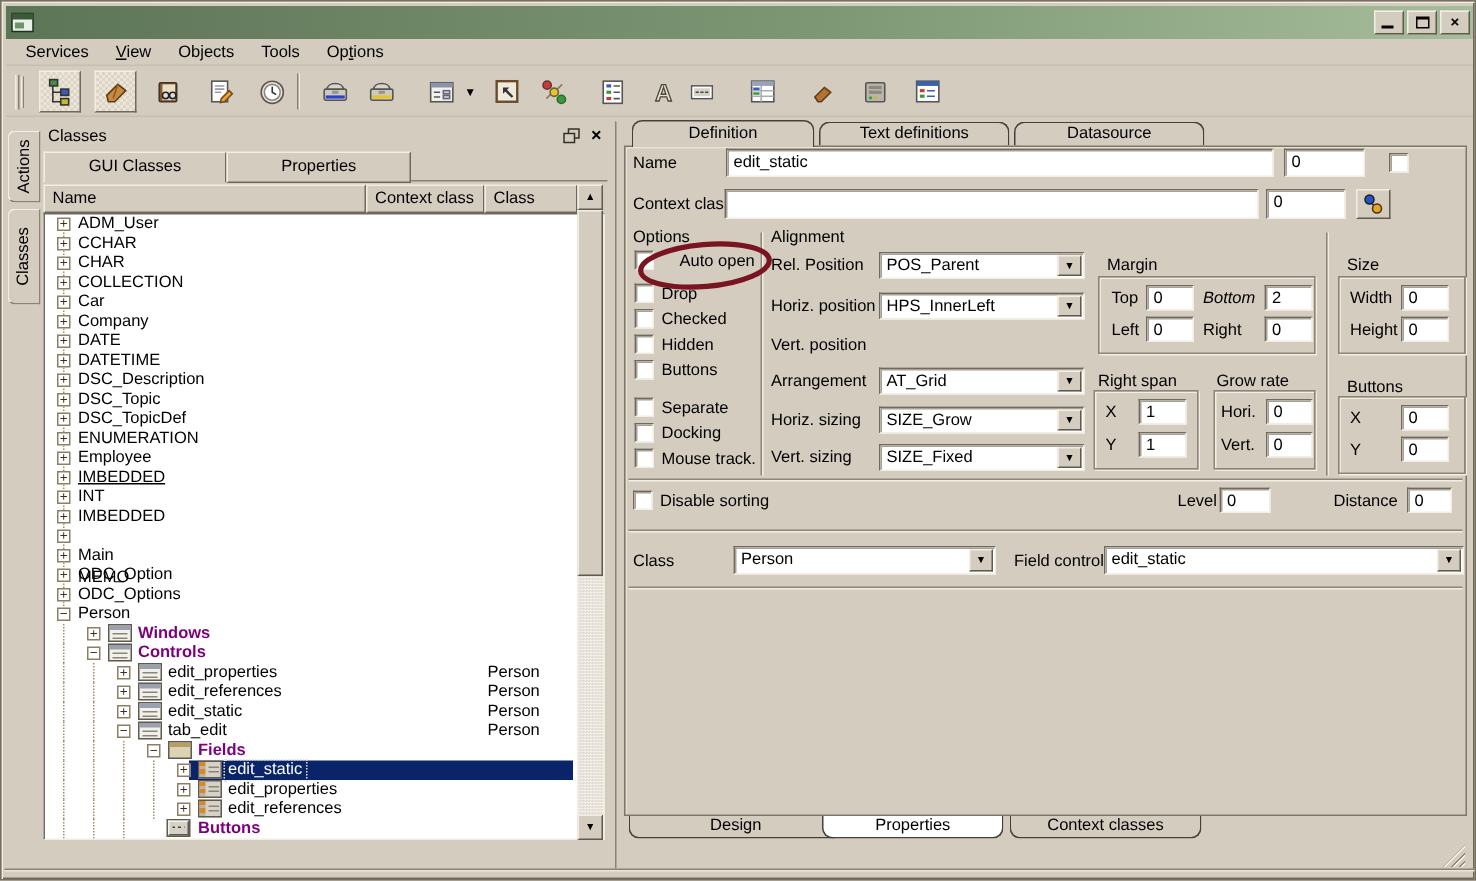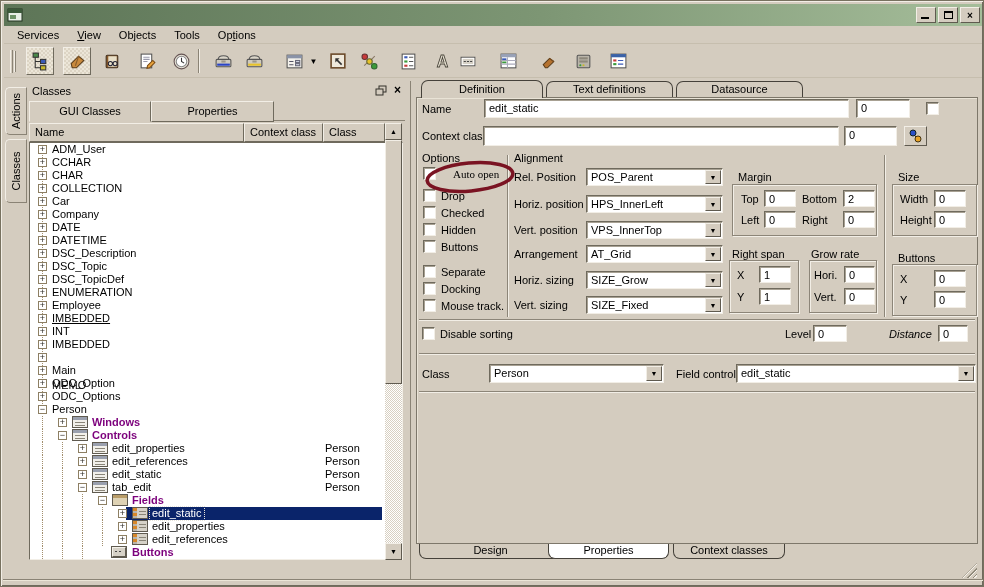--- a/index.html
+++ b/index.html
@@ -506,21 +506,21 @@
   <div class="hgroove" style="left:418px;top:318px;width:556px;"></div>
   <div class="hgroove" style="left:418px;top:352px;width:556px;"></div>
   <div class="hgroove" style="left:418px;top:390px;width:556px;"></div>
 
   <div class="lbl" style="left:513px;top:151px;">Alignment</div>
 
   <div class="grouplbl" style="left:737px;top:170px;">Margin</div>
   <div class="groupbox" style="left:731px;top:183px;width:145px;height:52px;"></div>
   <div class="lbl" style="left:740px;top:192px;">Top</div>
   <div class="textbox" style="left:763px;top:189px;width:32px;height:17px;"><span>0</span></div>
-  <div class="lbl" style="left:801px;top:192px;">Bottom</div>
+  <div class="lbl" style="left:801px;top:192px;font-style:italic;">Bottom</div>
   <div class="textbox" style="left:842px;top:189px;width:32px;height:17px;"><span>2</span></div>
   <div class="lbl" style="left:740px;top:213px;">Left</div>
   <div class="textbox" style="left:763px;top:210px;width:32px;height:17px;"><span>0</span></div>
   <div class="lbl" style="left:801px;top:213px;">Right</div>
   <div class="textbox" style="left:842px;top:210px;width:32px;height:17px;"><span>0</span></div>
 
   <div class="grouplbl" style="left:731px;top:247px;">Right span</div>
   <div class="groupbox" style="left:728px;top:259px;width:70px;height:53px;"></div>
   <div class="lbl" style="left:736px;top:268px;">X</div>
   <div class="textbox" style="left:758px;top:265px;width:32px;height:17px;"><span>1</span></div>
@@ -545,68 +545,67 @@
   <div class="groupbox" style="left:891px;top:263px;width:85px;height:52px;"></div>
   <div class="lbl" style="left:899px;top:272px;">X</div>
   <div class="textbox" style="left:933px;top:269px;width:32px;height:17px;"><span>0</span></div>
   <div class="lbl" style="left:899px;top:293px;">Y</div>
   <div class="textbox" style="left:933px;top:290px;width:32px;height:17px;"><span>0</span></div>
 
   <div class="cb" style="left:421px;top:326px;"></div>
   <div class="lbl" style="left:439px;top:327px;">Disable sorting</div>
   <div class="lbl" style="left:784px;top:327px;">Level</div>
   <div class="textbox" style="left:812px;top:324px;width:34px;height:17px;"><span>0</span></div>
-  <div class="lbl" style="left:888px;top:327px;width:46px;overflow:hidden;font-style:italic;">Distance</div>
+  <div class="lbl" style="left:888px;top:327px;width:46px;overflow:hidden;">Distance</div>
   <div class="textbox" style="left:937px;top:324px;width:30px;height:17px;"><span>0</span></div>
 
   <div class="lbl" style="left:421px;top:367px;">Class</div>
   <div class="combo" style="left:488px;top:363px;width:175px;height:19px;">
     <span>Person</span>
     <span class="cbtn">▼</span>
   </div>
   <div class="lbl" style="left:675px;top:367px;">Field control</div>
   <div class="combo" style="left:735px;top:363px;width:240px;height:19px;">
     <span>edit_static</span>
     <span class="cbtn">▼</span>
   </div>
 
   <div class="btab" style="left:418px;width:143px;">
     <span>Design</span>
   </div>
   <div class="btab active" style="left:547px;width:121px;">
     <span>Properties</span>
   </div>
-  <div class="btab" style="left:672px;width:112px;">
+  <div class="btab" style="left:672px;width:128px;">
     <span>Context classes</span>
   </div>
 
   <div class="grip"></div>
   <div class="bline1"></div>
   <div class="bline2"></div>
 <div class="cb" style="left: 422px; top: 166px;"></div>
-    <div class="lbl" style="left: 452px; top: 167px; font-family: Liberation Serif, serif;">Auto open</div>
+    <div class="lbl" style="left: 452px; top: 167px;">Auto open</div>
     <div class="cb" style="left: 422px; top: 188px;"></div>
     <div class="lbl" style="left: 440px; top: 189px;">Drop</div>
     <div class="cb" style="left: 422px; top: 205px;"></div>
     <div class="lbl" style="left: 440px; top: 206px;">Checked</div>
     <div class="cb" style="left: 422px; top: 222px;"></div>
     <div class="lbl" style="left: 440px; top: 223px;">Hidden</div>
     <div class="cb" style="left: 422px; top: 239px;"></div>
     <div class="lbl" style="left: 440px; top: 240px;">Buttons</div>
     <div class="cb" style="left: 422px; top: 264px;"></div>
     <div class="lbl" style="left: 440px; top: 265px;">Separate</div>
     <div class="cb" style="left: 422px; top: 281px;"></div>
     <div class="lbl" style="left: 440px; top: 282px;">Docking</div>
     <div class="cb" style="left: 422px; top: 298px;"></div>
     <div class="lbl" style="left: 440px; top: 299px;">Mouse track.</div>
     <div class="lbl" style="left: 513px; top: 170px;">Rel. Position</div>
     <div class="combo" style="left: 585px; top: 167px; width: 137px; height: 18px;"><span>POS_Parent</span><span class="cbtn">▼</span></div>
     <div class="lbl" style="left: 513px; top: 197px;">Horiz. position</div>
     <div class="combo" style="left: 585px; top: 194px; width: 137px; height: 18px;"><span>HPS_InnerLeft</span><span class="cbtn">▼</span></div>
     <div class="lbl" style="left: 513px; top: 223px;">Vert. position</div>
-    <div class="combo" style="left: 585px; top: 220px; width: 137px; height: 18px;"><span>VPS_InnerTop</span><span class="cbtn">▼</span></div>
     <div class="lbl" style="left: 513px; top: 247px;">Arrangement</div>
     <div class="combo" style="left: 585px; top: 244px; width: 137px; height: 18px;"><span>AT_Grid</span><span class="cbtn">▼</span></div>
     <div class="lbl" style="left: 513px; top: 273px;">Horiz. sizing</div>
     <div class="combo" style="left: 585px; top: 270px; width: 137px; height: 18px;"><span>SIZE_Grow</span><span class="cbtn">▼</span></div>
     <div class="lbl" style="left: 513px; top: 298px;">Vert. sizing</div>
     <div class="combo" style="left: 585px; top: 295px; width: 137px; height: 18px;"><span>SIZE_Fixed</span><span class="cbtn">▼</span></div>
   </div>
 
 </body></html>

